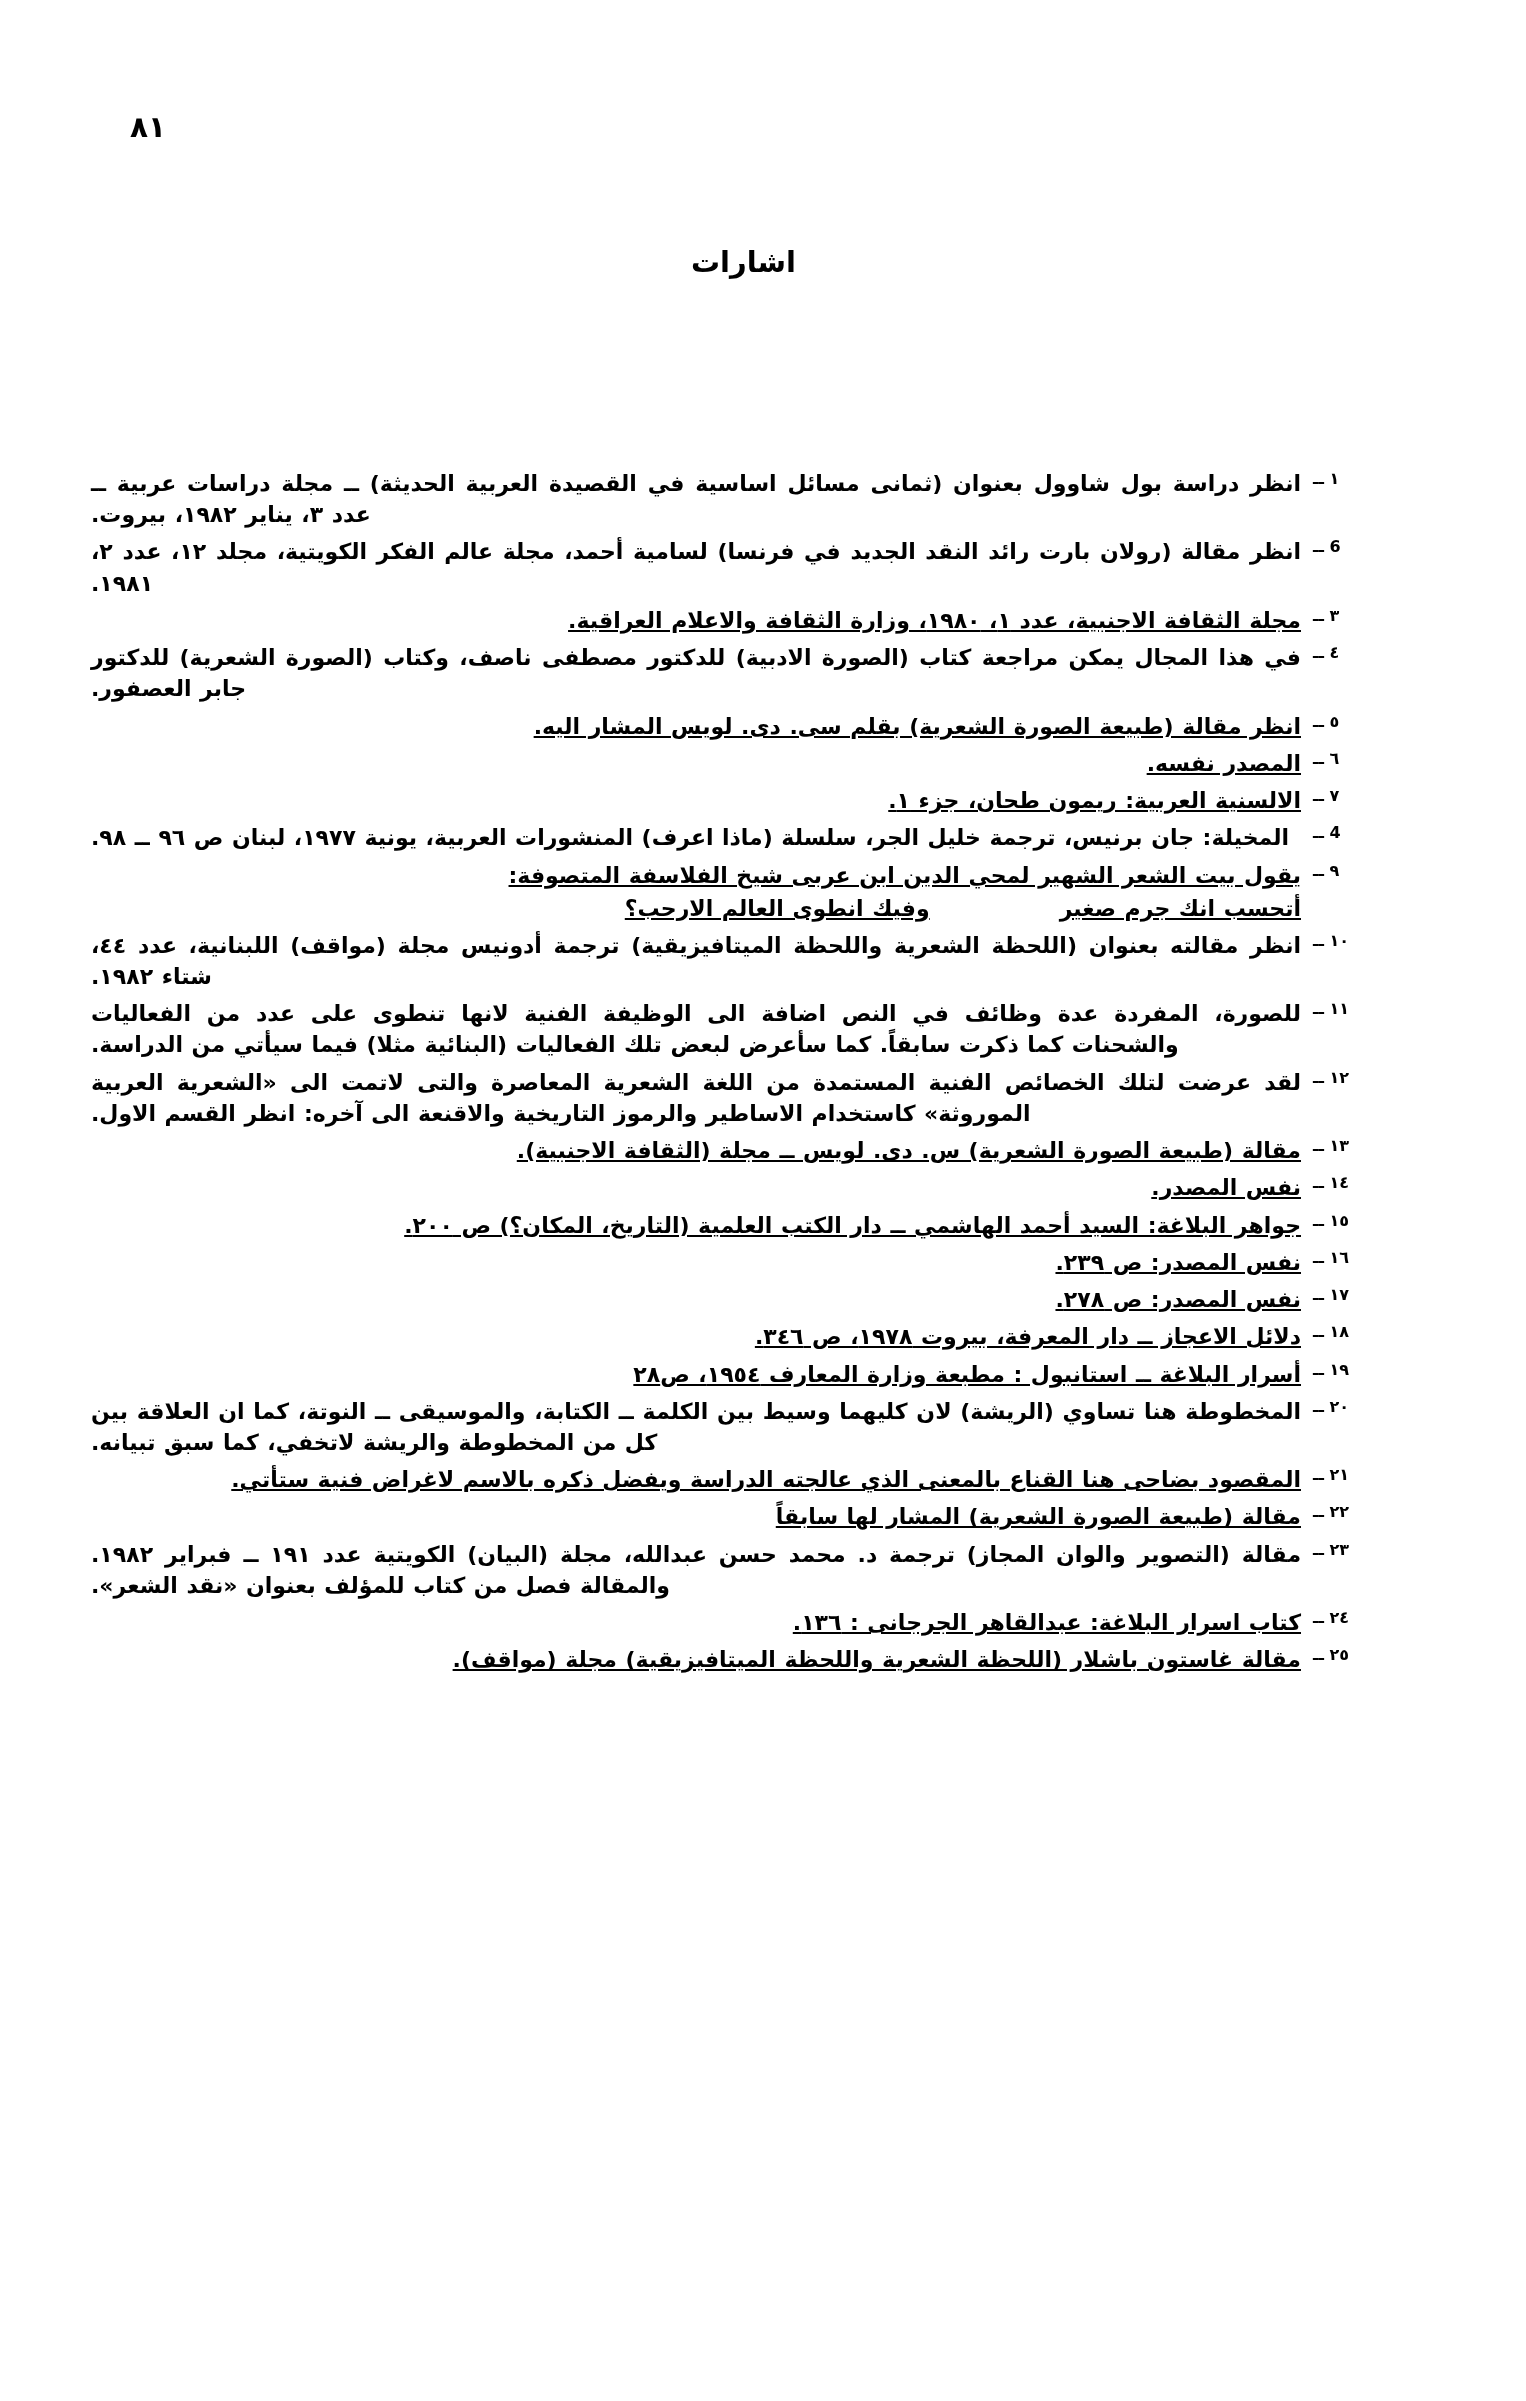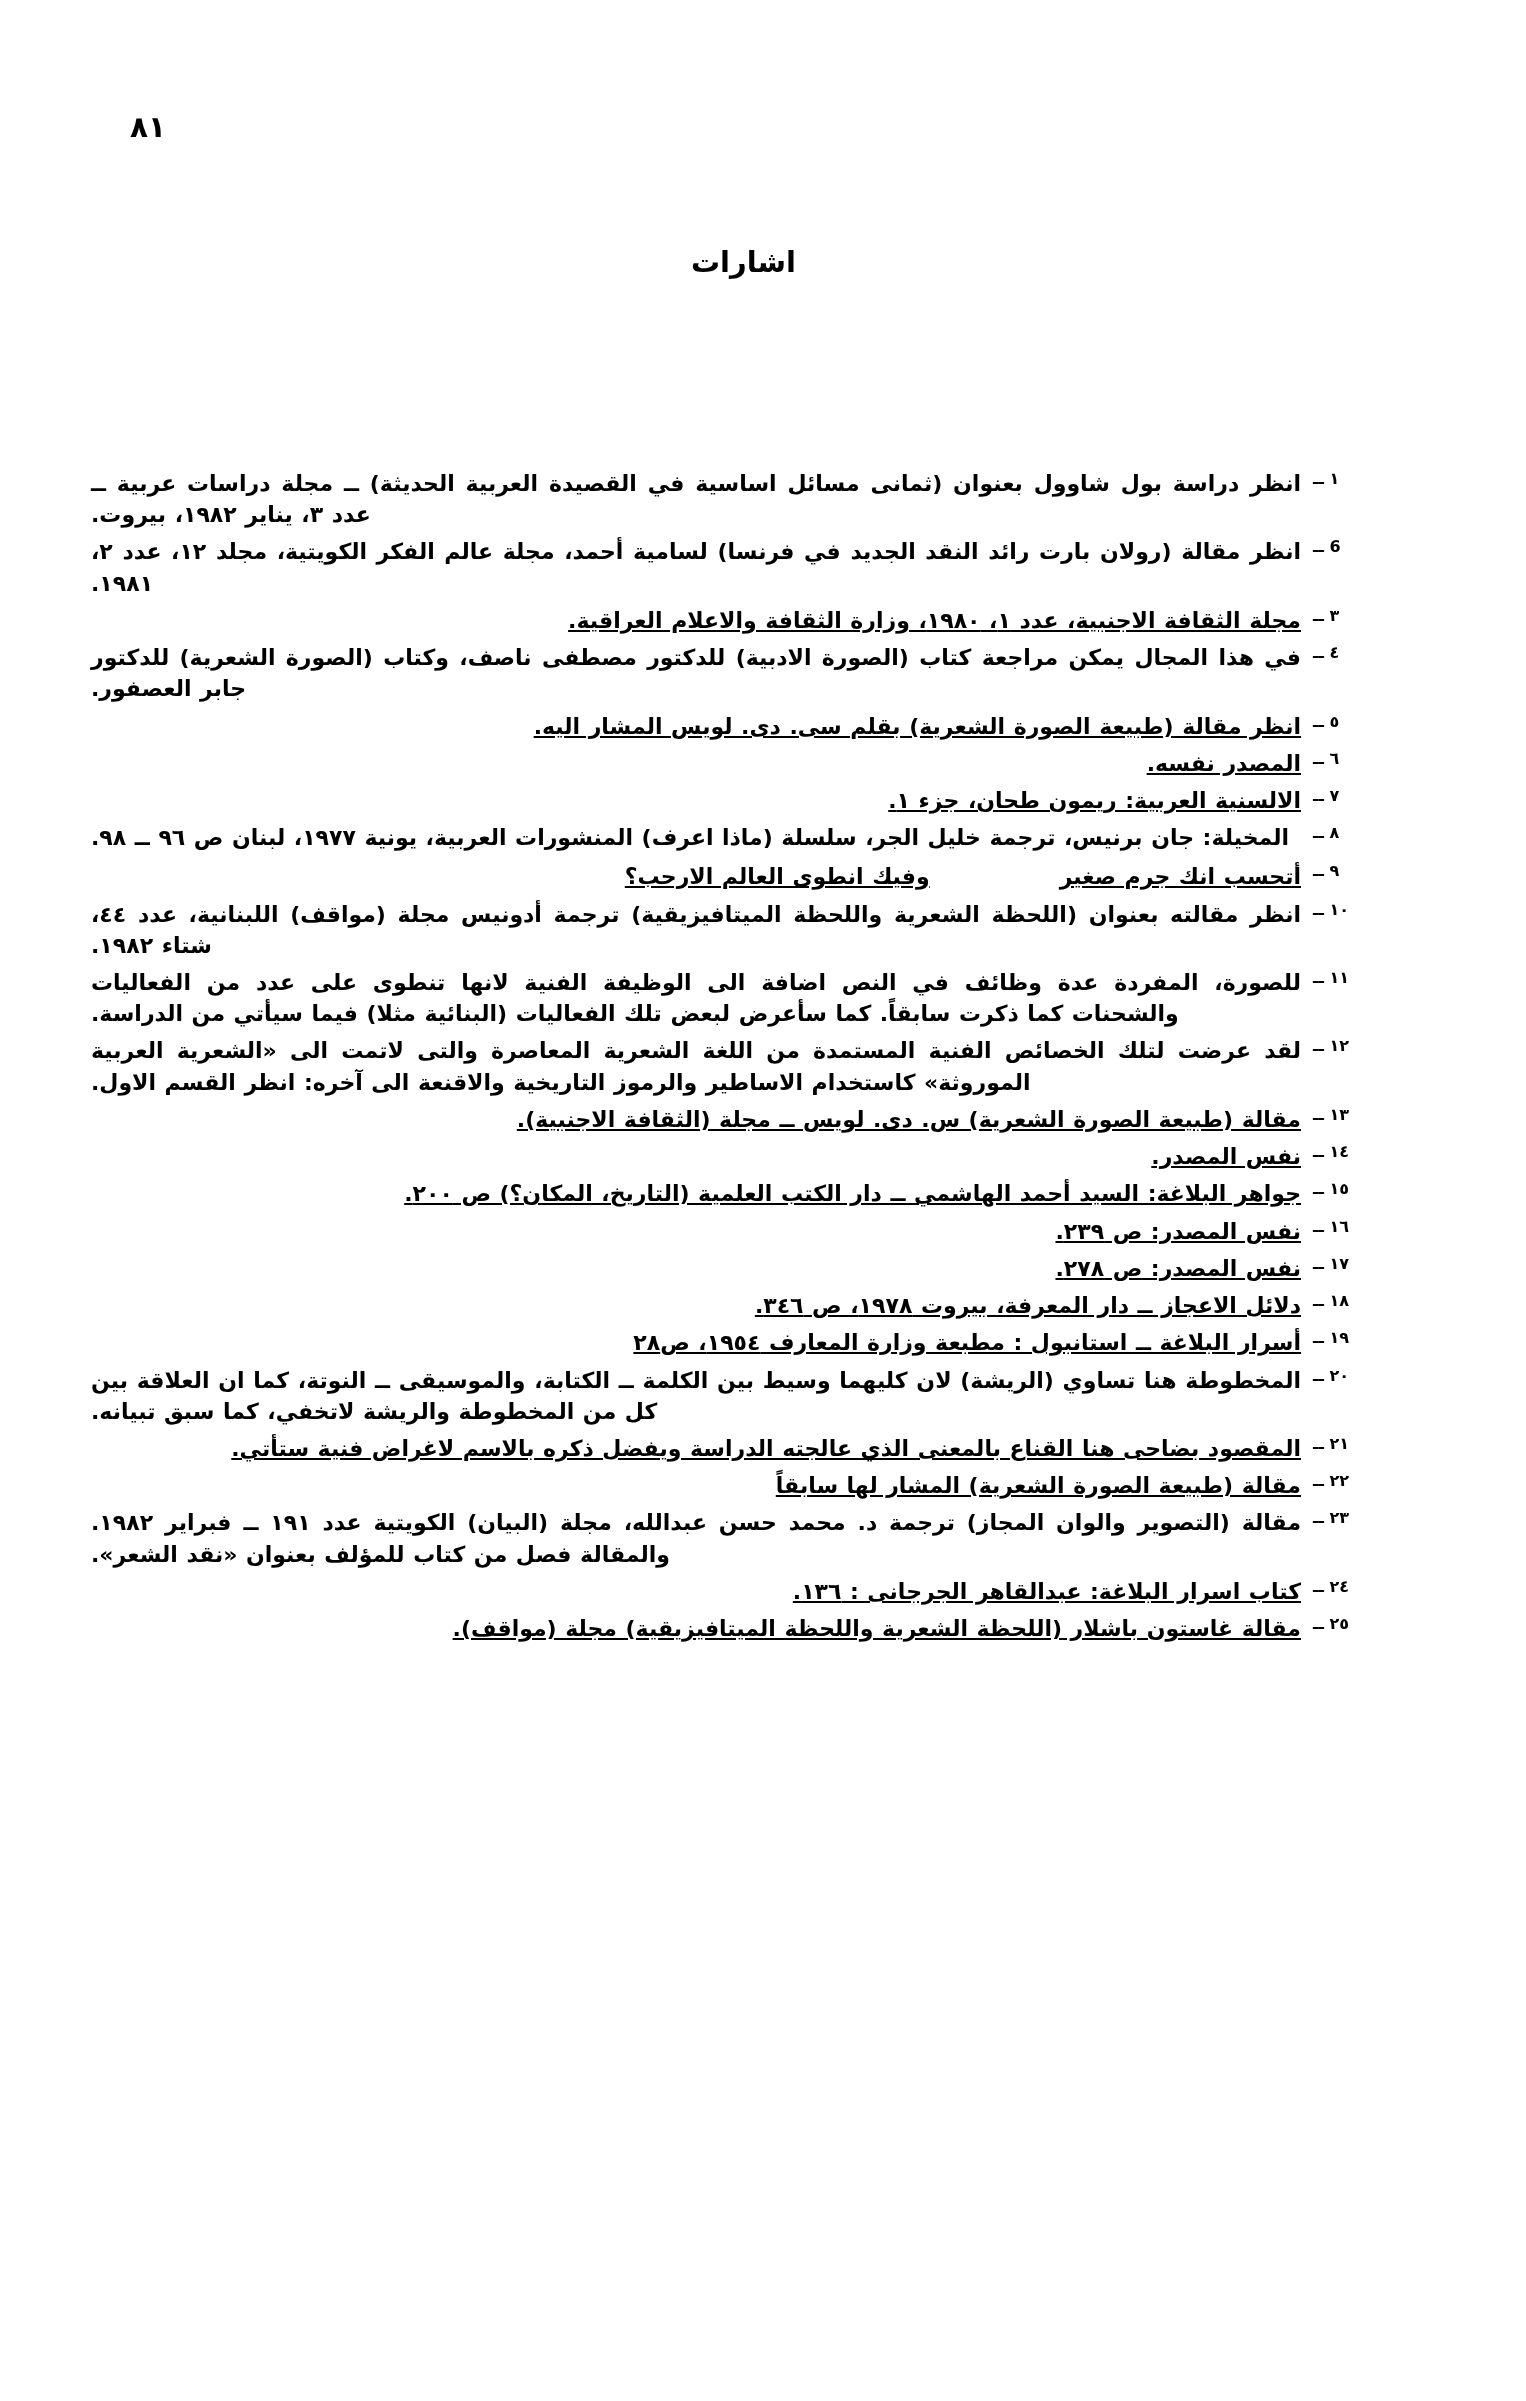--- a/index.html
+++ b/index.html
@@ -151,28 +151,29 @@
           <span class="continuation">المصدر نفسه.</span>
         </div>
       </div>
       <div class="note short">
         <div class="note-num">٧ ــ</div>
         <div class="note-body">
           <span class="continuation">الالسنية العربية: ريمون طحان، جزء ١.</span>
         </div>
       </div>
       <div class="note">
-        <div class="note-num">٨ ــ</div>
+        <div class="note-num">4 ــ</div>
         <div class="note-body">
           <span class="continuation">المخيلة: جان برنيس، ترجمة خليل الجر، سلسلة (ماذا اعرف) المنشورات العربية، يونية ١٩٧٧، لبنان ص ٩٦ ــ ٩٨.</span>
         </div>
       </div>
       <div class="note short">
         <div class="note-num">٩ ــ</div>
         <div class="note-body">
+          <span class="continuation">يقول بيت الشعر الشهير لمحي الدين ابن عربى شيخ الفلاسفة المتصوفة:</span>
           <div class="verse">
             <span class="hemistich">أتحسب انك جرم صغير</span>
             <span class="hemistich">وفيك انطوى العالم الارحب؟</span>
           </div>
         </div>
       </div>
       <div class="note">
         <div class="note-num">١٠ ــ</div>
         <div class="note-body">
           <span class="continuation">انظر مقالته بعنوان (اللحظة الشعرية واللحظة الميتافيزيقية) ترجمة أدونيس مجلة (مواقف) اللبنانية، عدد ٤٤، شتاء ١٩٨٢.</span>

